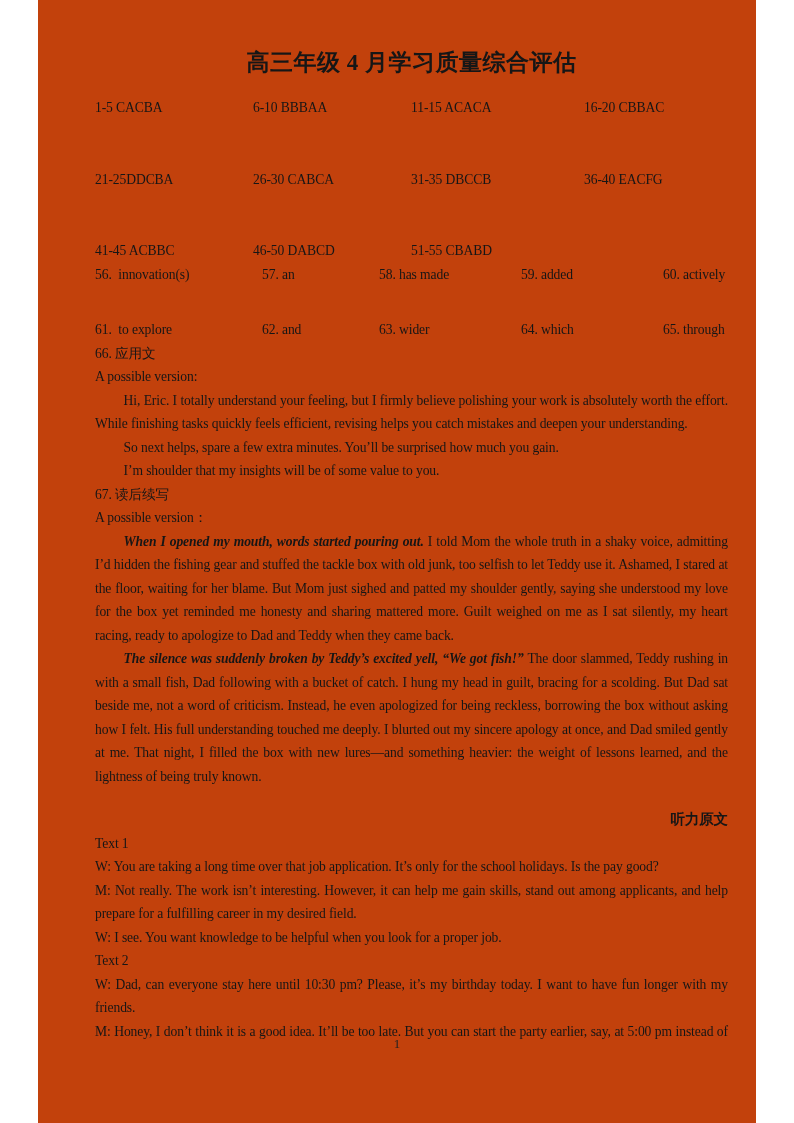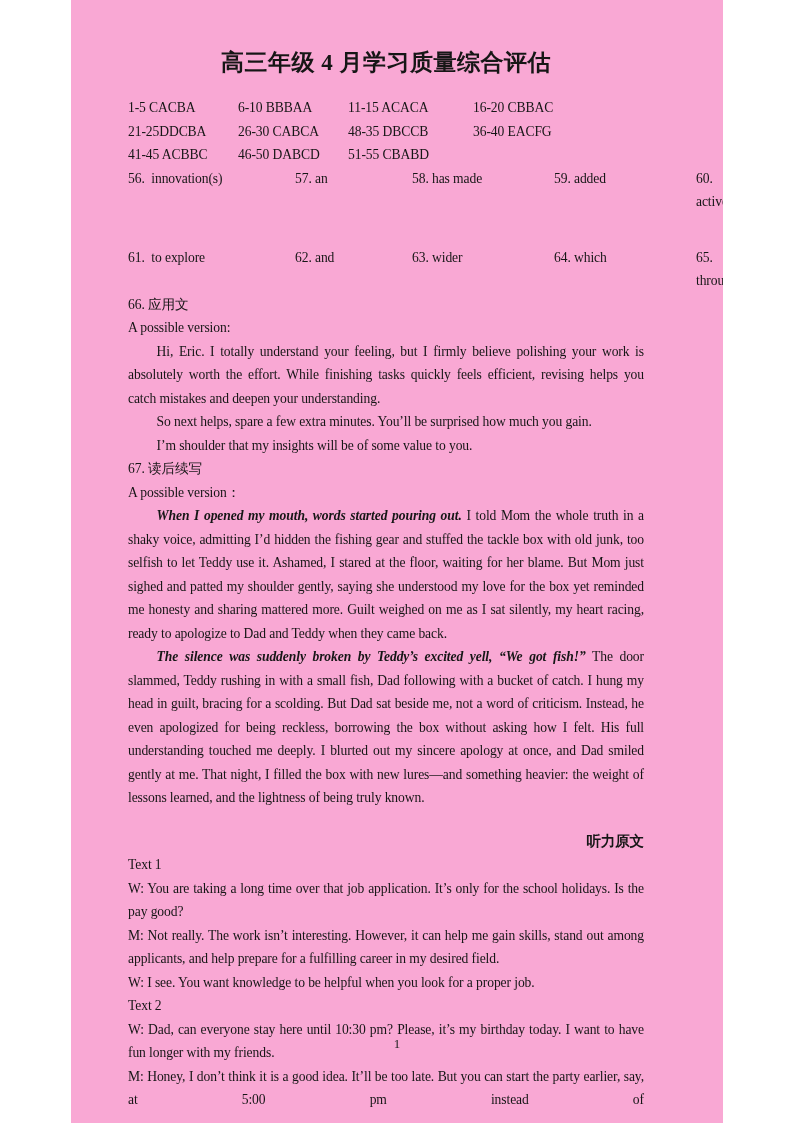--- a/index.html
+++ b/index.html
@@ -1,23 +1,23 @@
 <!DOCTYPE html>
 <html><head>
 <meta charset="utf-8">
 <style>
   html, body { margin: 0; padding: 0; background: #ffffff; }
   .page {
     position: relative;
-    width: 652px;
+    width: 718px;
     height: 1123px;
     margin: 0 auto;
-    background: #f9a8d4;
+    background: #c2410c;
     box-sizing: border-box;
-    padding: 48px 79px 0 57px;
+    padding: 48px 28px 0 57px;
     overflow: hidden;
     color: #161616;
     font-family: "Liberation Serif", "DejaVu Serif", serif;
     font-size: 13.6px;
     letter-spacing: -0.1px;
   }
   .doc-title {
     text-align: center;
     font-weight: bold;
     font-size: 23px;
@@ -29,20 +29,21 @@
     text-align: center;
     font-weight: bold;
     font-size: 19px;
     line-height: 24px;
     margin: 0 0 14px 0;
     letter-spacing: 0.5px;
   }
   .choice-grid {
     display: grid;
     grid-template-columns: 110px 110px 125px 1fr;
+    gap: 48px;
   }
   .fill-grid {
     display: grid;
     grid-template-columns: 135px 85px 110px 110px 1fr;
     gap: 32px;
   }
   .cell {
     line-height: 23.5px;
     white-space: pre-wrap;
   }
@@ -84,21 +85,21 @@
 
   <div class="doc-title">高三年级 4 月学习质量综合评估</div>
 
   <div class="choice-grid">
     <span class="cell">1-5 CACBA</span>
     <span class="cell">6-10 BBBAA</span>
     <span class="cell">11-15 ACACA</span>
     <span class="cell">16-20 CBBAC</span>
     <span class="cell">21-25DDCBA</span>
     <span class="cell">26-30 CABCA</span>
-    <span class="cell">48-35 DBCCB</span>
+    <span class="cell">31-35 DBCCB</span>
     <span class="cell">36-40 EACFG</span>
     <span class="cell">41-45 ACBBC</span>
     <span class="cell">46-50 DABCD</span>
     <span class="cell">51-55 CBABD</span>
     <span class="cell"></span>
   </div>
 
   <div class="fill-grid">
     <span class="cell">56.  innovation(s)</span>
     <span class="cell">57. an</span>

